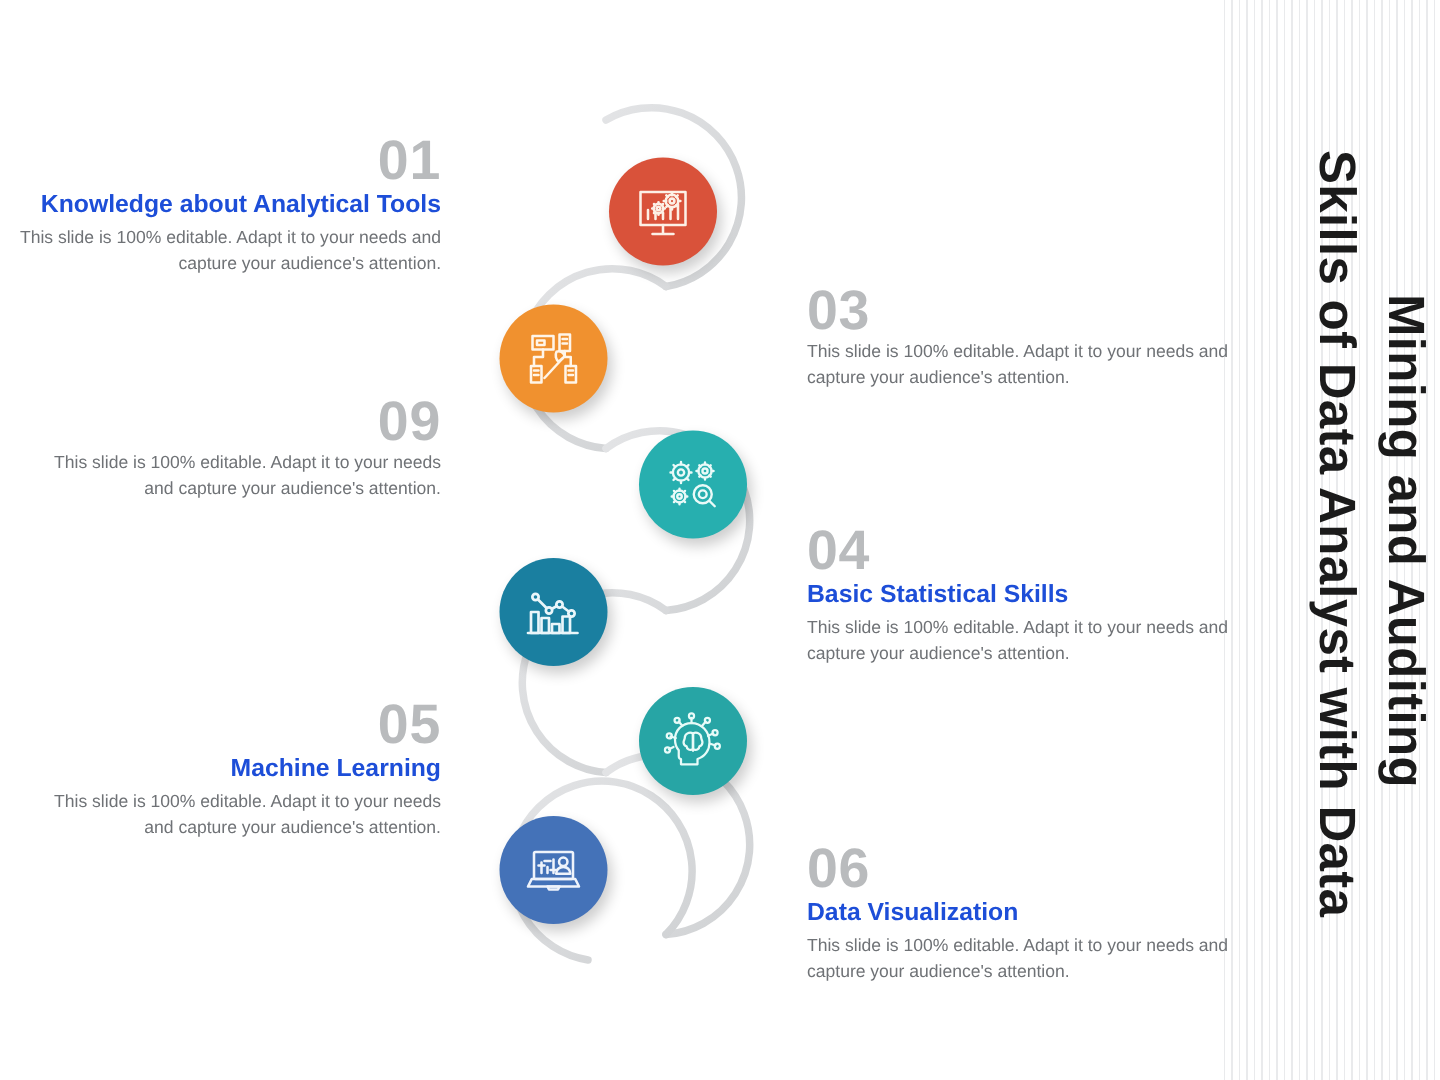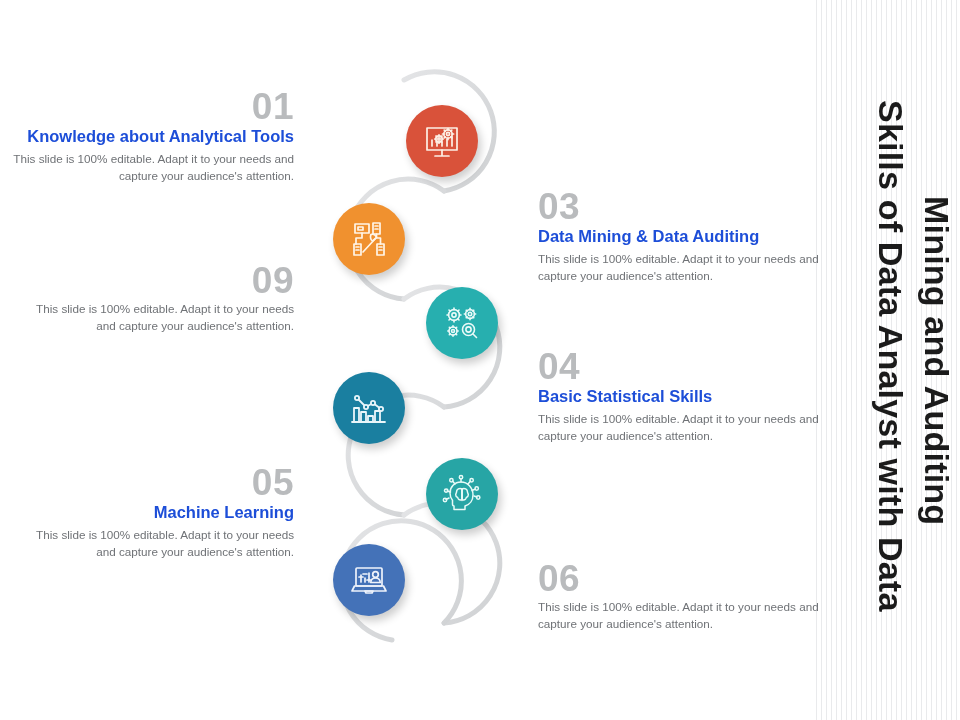--- a/index.html
+++ b/index.html
@@ -261,21 +261,20 @@
   </div>
 
   <div class="block b1 right-align">
     <p class="num">01</p>
     <p class="ttl">Knowledge about Analytical Tools</p>
     <p class="desc">This slide is 100% editable. Adapt it to your needs and capture your audience's attention.</p>
   </div>
 
   <div class="block b2 left-align">
     <p class="num">03</p>
-    <p class="ttl">Data Mining &amp; Data Auditing</p>
     <p class="desc">This slide is 100% editable. Adapt it to your needs and capture your audience's attention.</p>
   </div>
 
   <div class="block b3 right-align">
     <p class="num">09</p>
     <p class="desc">This slide is 100% editable. Adapt it to your needs and capture your audience's attention.</p>
   </div>
 
   <div class="block b4 left-align">
     <p class="num">04</p>
@@ -284,16 +283,17 @@
   </div>
 
   <div class="block b5 right-align">
     <p class="num">05</p>
     <p class="ttl">Machine Learning</p>
     <p class="desc">This slide is 100% editable. Adapt it to your needs and capture your audience's attention.</p>
   </div>
 
   <div class="block b6 left-align">
     <p class="num">06</p>
+    <p class="ttl">Data Visualization</p>
     <p class="desc">This slide is 100% editable. Adapt it to your needs and capture your audience's attention.</p>
   </div>
 
 </div>
 
 </body></html>

